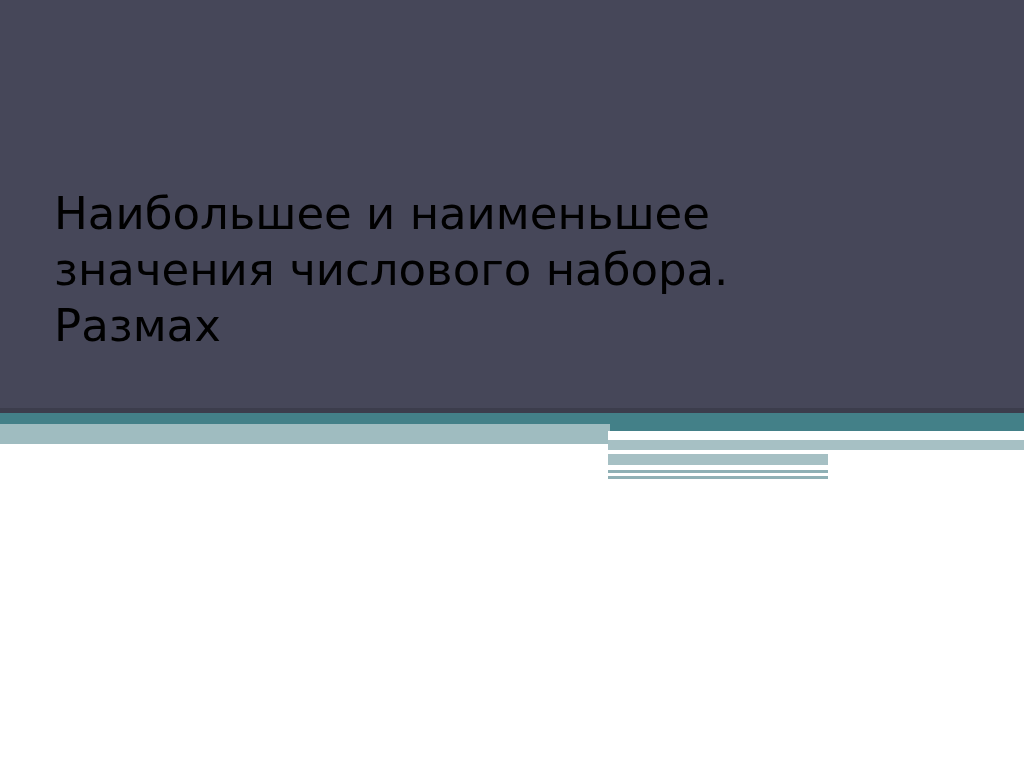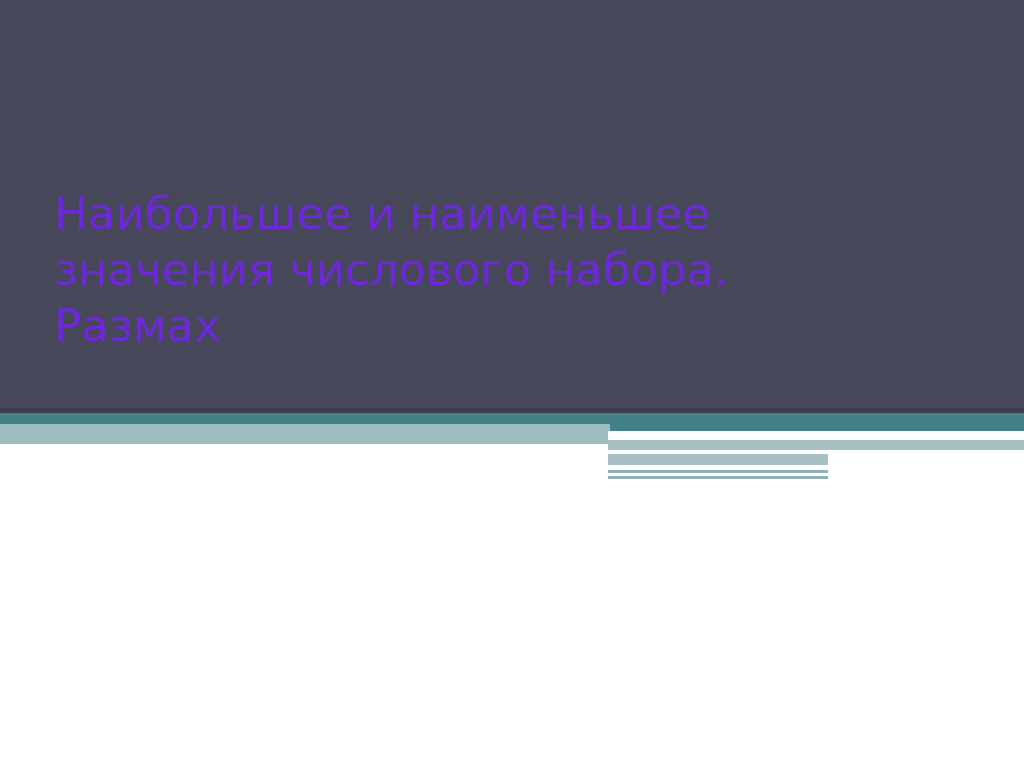--- a/index.html
+++ b/index.html
@@ -36,21 +36,21 @@
     width: 1024px;
     height: 5px;
     background: #3c3d4c;
   }
 
   .title-text {
     position: absolute;
     left: 54px;
     top: 186px;
     width: 790px;
-    color: #6d28d9;
+    color: #000000;
     font-family: "DejaVu Sans", sans-serif;
     font-size: 45px;
     font-weight: 400;
     line-height: 56px;
     letter-spacing: 0px;
     white-space: pre-line;
   }
 
   
   .band {

